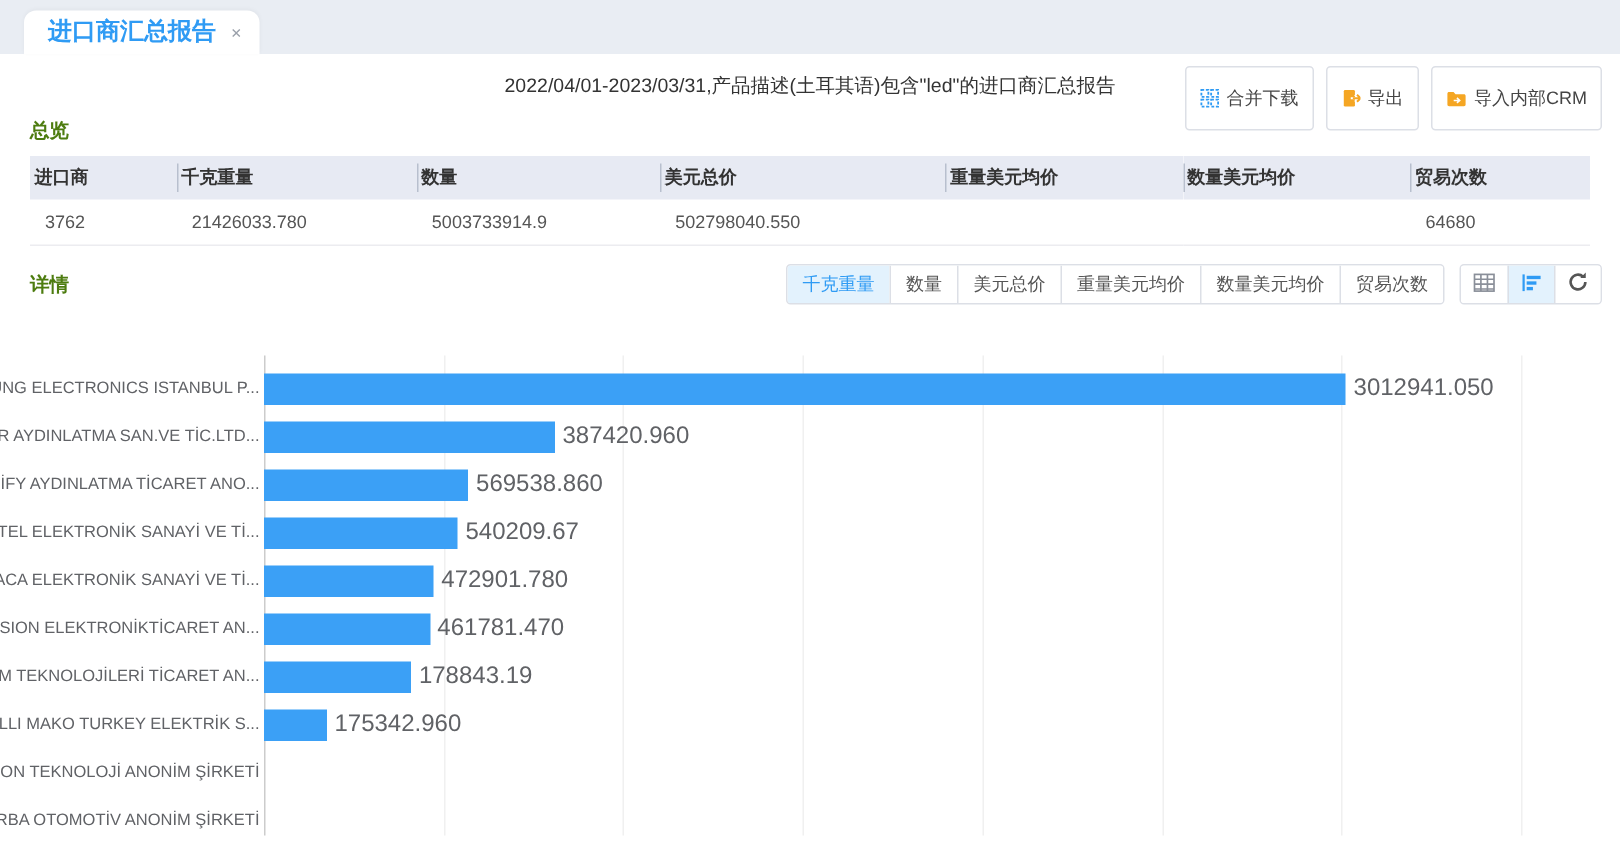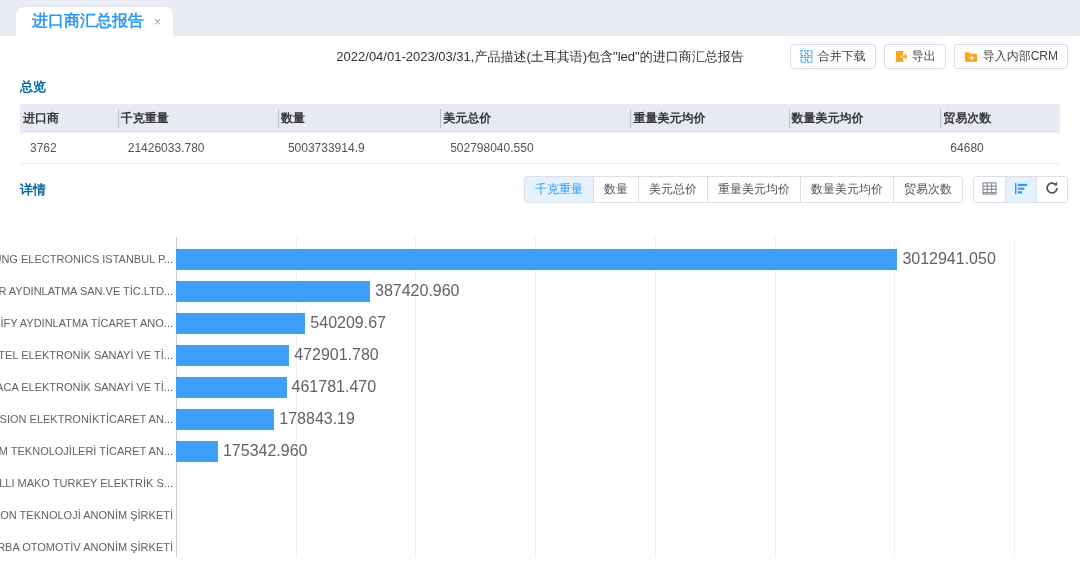--- a/index.html
+++ b/index.html
@@ -12,26 +12,26 @@
          padding:0 12px 0 16px; gap:10px; box-shadow:0 -1px 3px rgba(0,0,0,0.04); }
   .tab-label { color:#2f9bf4; font-size:16px; font-weight:bold; }
   .tab-close { color:#9aa0aa; font-size:12px; cursor:pointer; line-height:1; }
 
   .main { background:#fff; height:529px; }
 
   
   .header-row { position:relative; height:40px; }
   .page-title { position:absolute; left:0; right:0; top:12px; text-align:center; font-size:13px; color:#333; }
   .actions { position:absolute; right:12px; top:8px; display:flex; gap:8px; }
-  .action-btn { display:inline-flex; align-items:center; gap:5px; height:25px; padding:0 9px;
+  .action-btn { display:inline-flex; align-items:center; gap:5px; height:43px; padding:0 9px;
                 background:#fff; border:1px solid #dcdfe6; border-radius:3px; font-size:12px; color:#444; cursor:pointer; }
   .action-btn svg { display:block; }
 
   
-  .section-label { font-size:13px; font-weight:bold; color:#0369a1; margin:2px 0 8px 20px; }
+  .section-label { font-size:13px; font-weight:bold; color:#4d7c0f; margin:2px 0 8px 20px; }
   .overview-table { width:1040px; margin:0 20px; border-collapse:collapse; table-layout:fixed; font-size:12px; }
   .overview-table thead tr { background:#e7eaf3; }
   .overview-table th { text-align:left; font-weight:bold; color:#333; padding:6px 3px; position:relative;margin-top:24px; }
   .overview-table th:not(:first-child)::before { content:""; position:absolute; left:0; top:5px; bottom:5px; width:1px; background:#b8bfce; }
   .overview-table td { padding:8px 10px; color:#555; border-bottom:1px solid #ececf0; }
 
   
   .detail-row { display:flex; justify-content:space-between; align-items:center; margin:12px 12px 0 20px; }
   .toolbar { display:flex; gap:10px; align-items:center; }
   .seg-group { display:inline-flex; border:1px solid #dcdfe6; border-radius:3px; overflow:hidden; }
@@ -218,20 +218,24 @@
       <div class="chart-rows">
           <div class="bar-row">
             <div class="bar" style="width: 86.084%; background: rgb(59, 160, 246);"></div>
             <span class="bar-value">3012941.050</span>
           </div>
           <div class="bar-row">
             <div class="bar" style="width: 23.1492%; background: rgb(59, 160, 246);"></div>
             <span class="bar-value">387420.960</span>
           </div>
           <div class="bar-row">
+            <div class="bar" style="width: 16.2725%; background: rgb(59, 160, 246);"></div>
+            <span class="bar-value">569538.860</span>
+          </div>
+          <div class="bar-row">
             <div class="bar" style="width: 15.4346%; background: rgb(59, 160, 246);"></div>
             <span class="bar-value">540209.67</span>
           </div>
           <div class="bar-row">
             <div class="bar" style="width: 13.5115%; background: rgb(59, 160, 246);"></div>
             <span class="bar-value">472901.780</span>
           </div>
           <div class="bar-row">
             <div class="bar" style="width: 13.1938%; background: rgb(59, 160, 246);"></div>
             <span class="bar-value">461781.470</span>

